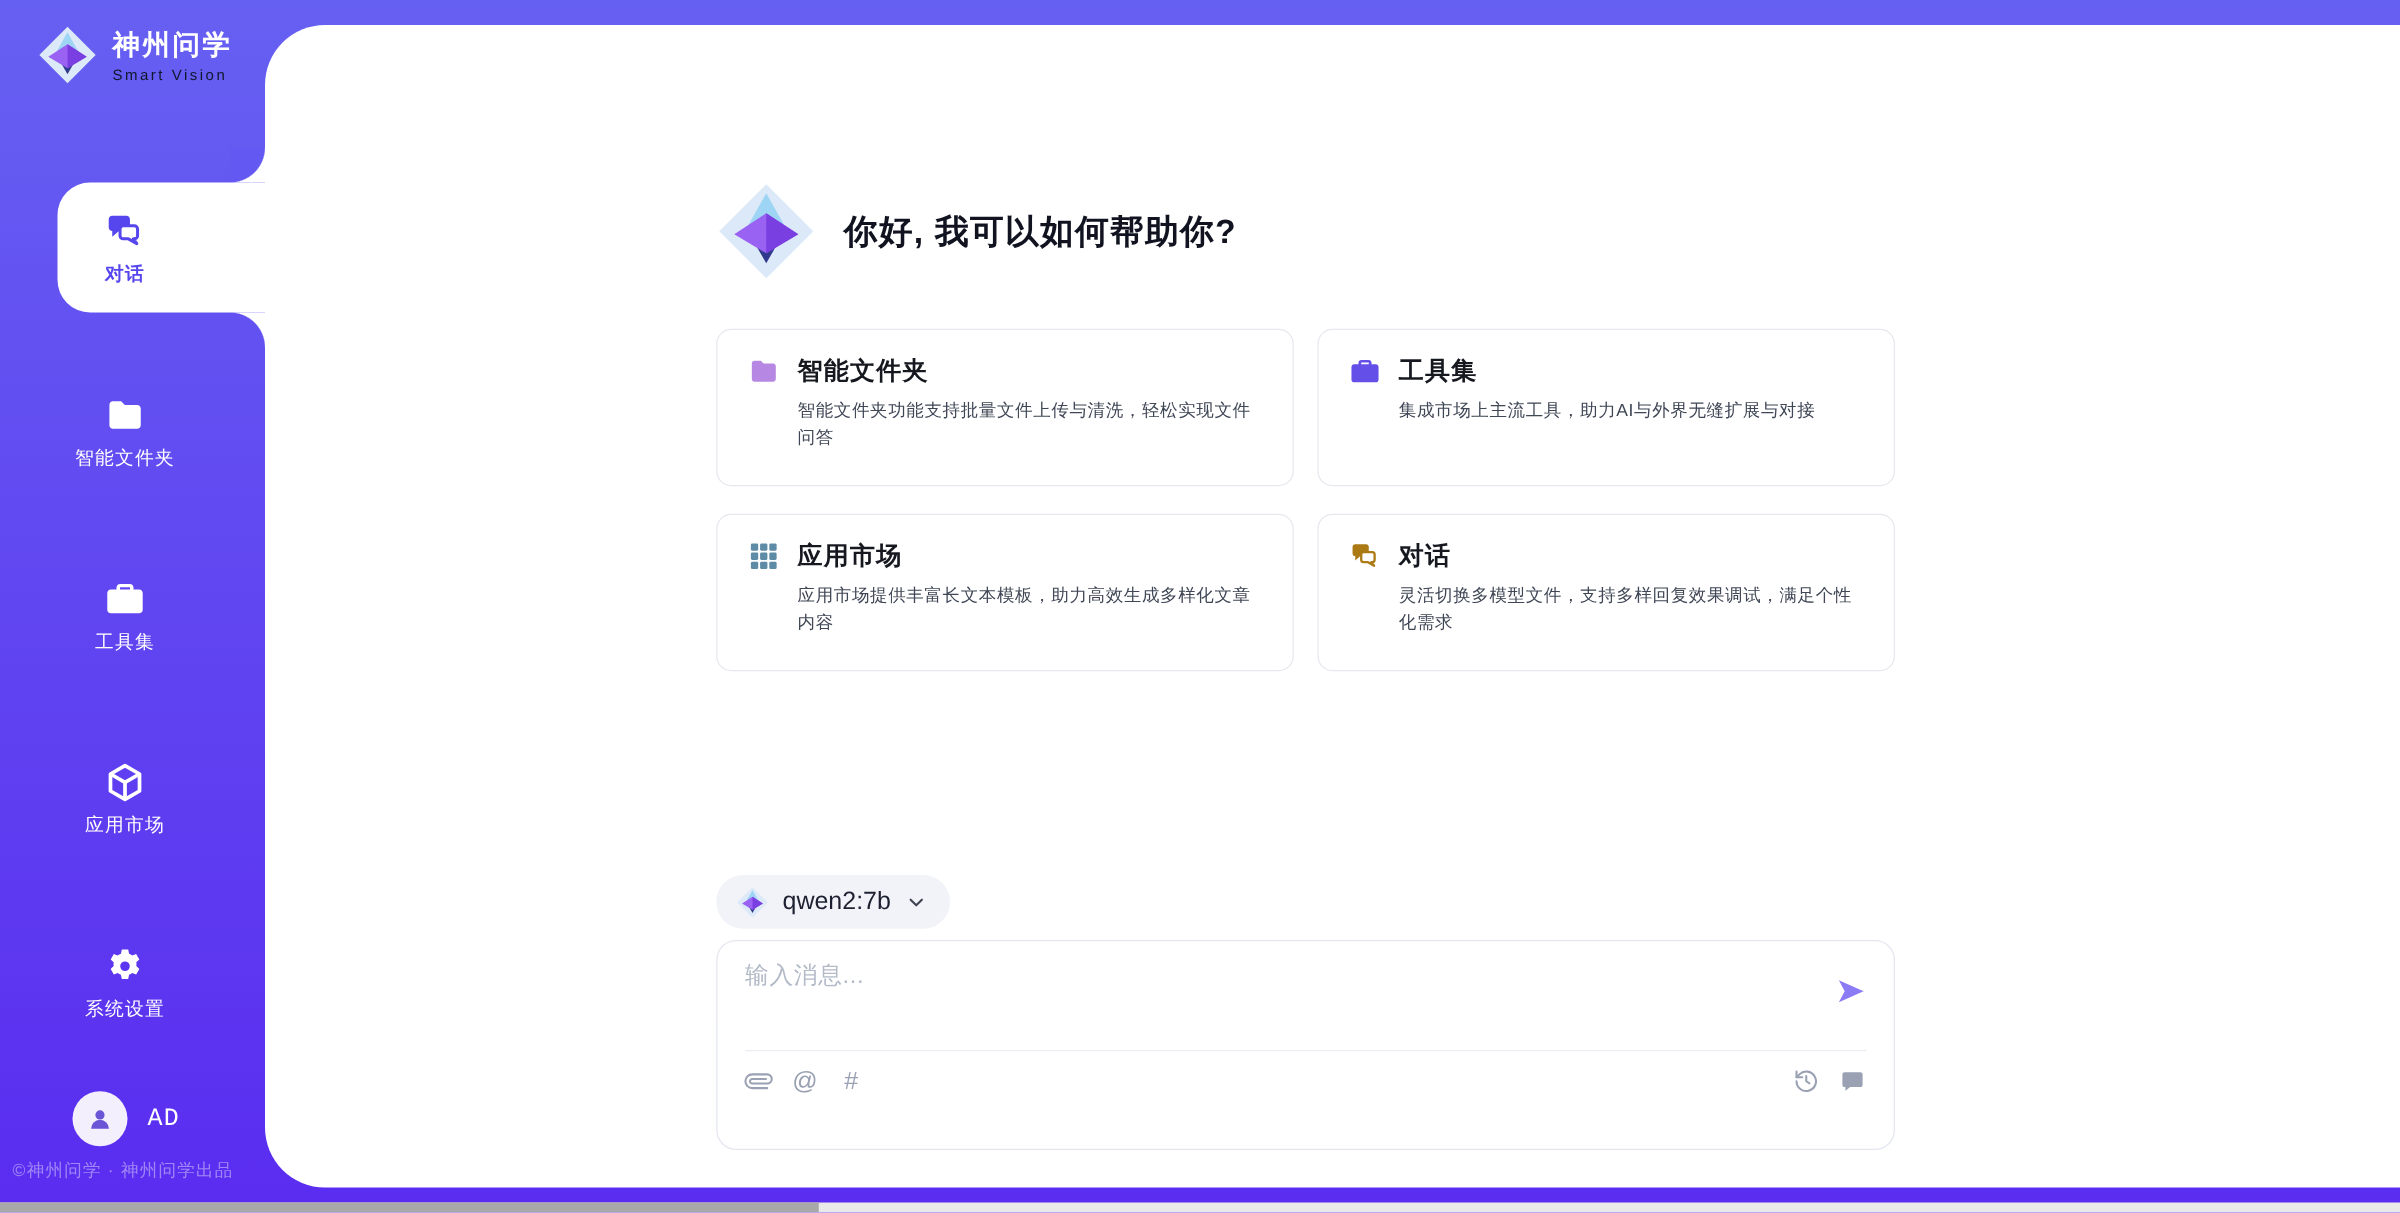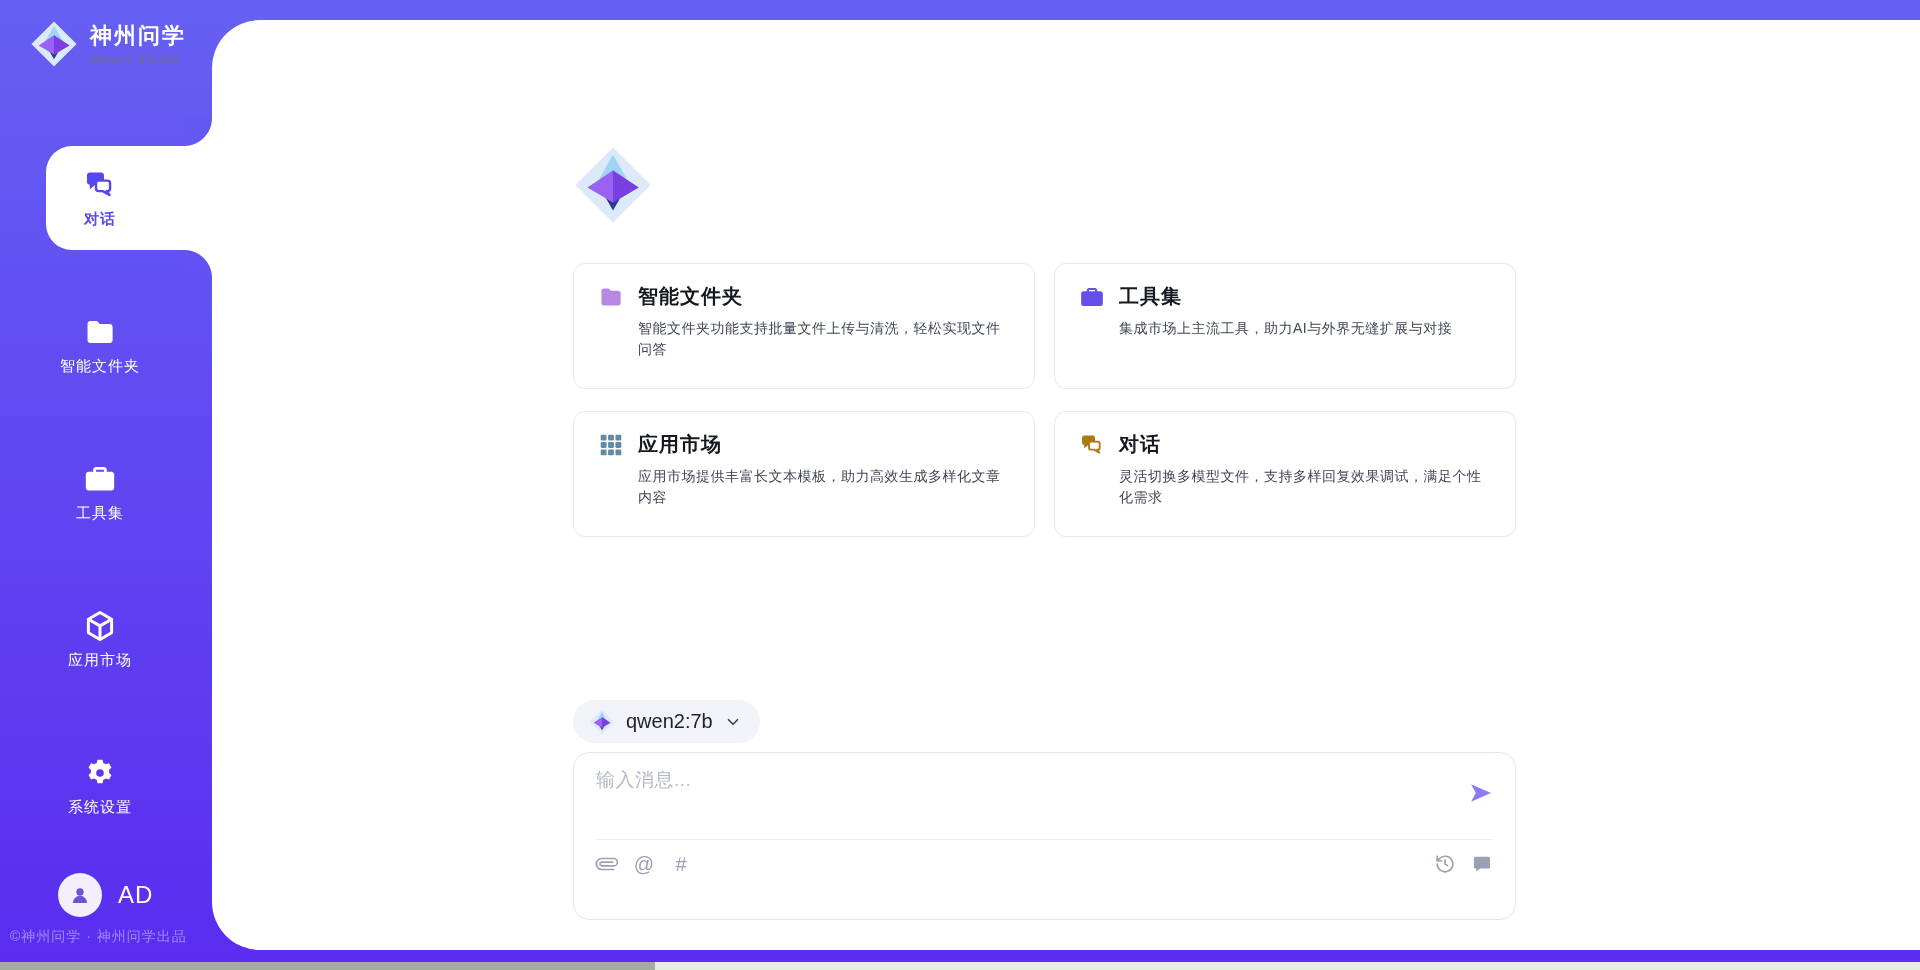--- a/index.html
+++ b/index.html
@@ -8,21 +8,21 @@
     font-family: "Liberation Sans", "DejaVu Sans", sans-serif;
     background: linear-gradient(180deg, #6660f2 0%, #5a2cf0 100%);
     position: relative;
   }
 
   
   .sidebar { position: absolute; left: 0; top: 0; width: 212px; height: 100%; z-index: 2; }
   .brand { position: absolute; left: 30px; top: 20px; display: flex; align-items: center; gap: 12px; }
   .brand-logo { width: 48px; height: 48px; }
   .brand-name { color: #fff; font-size: 22px; font-weight: 700; letter-spacing: 2px; }
-  .brand-sub { color: #737373; font-size: 12px; letter-spacing: 2px; margin-top: 2px; }
+  .brand-sub { color: #0f172a; font-size: 12px; letter-spacing: 2px; margin-top: 2px; }
 
   .nav { position: absolute; top: 146px; left: 0; width: 212px; }
   .nav-item {
     position: relative; margin-left: 46px; width: 166px; height: 104px;
     display: flex; flex-direction: column; align-items: center; justify-content: center;
     gap: 8px; padding-right: 58px; color: #fff; cursor: pointer; margin-bottom: 43px;
   }
   .nav-icon { width: 34px; height: 34px; display: block; }
   .nav-icon svg { width: 100%; height: 100%; display: block; }
   .nav-label { font-size: 15px; letter-spacing: 1px; white-space: nowrap; }
@@ -33,21 +33,21 @@
     background: radial-gradient(circle at 0 0, #6458f2 27.5px, #fff 28.5px);
   }
   .nav-item.active::after {
     content: ""; position: absolute; right: 0; bottom: -28px; width: 28px; height: 28px;
     background: radial-gradient(circle at 0 100%, #6352f1 27.5px, #fff 28.5px);
   }
 
   .user { position: absolute; left: 58px; top: 873px; display: flex; align-items: center; gap: 16px; cursor: pointer; }
   .avatar { width: 44px; height: 44px; border-radius: 50%; background: #f3effc; display: flex; align-items: center; justify-content: center; }
   .avatar svg { width: 26px; height: 26px; }
-  .user-name { color: #fff; font-size: 24px; font-weight: 500; letter-spacing: 1px; }
+  .user-name { color: #fff; font-size: 20px; font-weight: 500; letter-spacing: 1px; font-family: Liberation Mono, monospace; }
   .side-footer { position: absolute; left: 10px; top: 928px; width: 200px; color: rgba(255,255,255,0.42); font-size: 14px; letter-spacing: 1px; white-space: nowrap; }
 
   
   .panel {
     position: absolute; left: 212px; top: 20px; right: 0; bottom: 20px;
     background: #fff; border-radius: 48px 0 0 48px; z-index: 1;
   }
   .content { position: absolute; left: 361px; top: 0; width: 943px; }
 
   .greeting { margin-top: 125px; display: flex; align-items: center; gap: 22px; }
@@ -196,20 +196,21 @@
     <div class="side-footer">©神州问学 · 神州问学出品</div>
   </aside>
 
   <main class="panel">
     <div class="content">
 
       <div class="greeting">
         <svg class="greet-logo" viewBox="0 0 100 100">
             <use href="#diamond-logo"></use>
           </svg>
+        <h1>你好, 我可以如何帮助你?</h1>
       </div>
 
       <div class="cards">
 
         <div class="card">
           <div class="card-head">
             <span class="card-icon ic-folder">
               <svg viewBox="0 0 24 24">
                   <path fill="currentColor" d="M3.2 6.2c0-1.1.9-2 2-2h4.6l2.1 2.1h7c1.1 0 2 .9 2 2v9.5c0 1.1-.9 2-2 2H5.2c-1.1 0-2-.9-2-2V6.2z"></path>
                 </svg>

